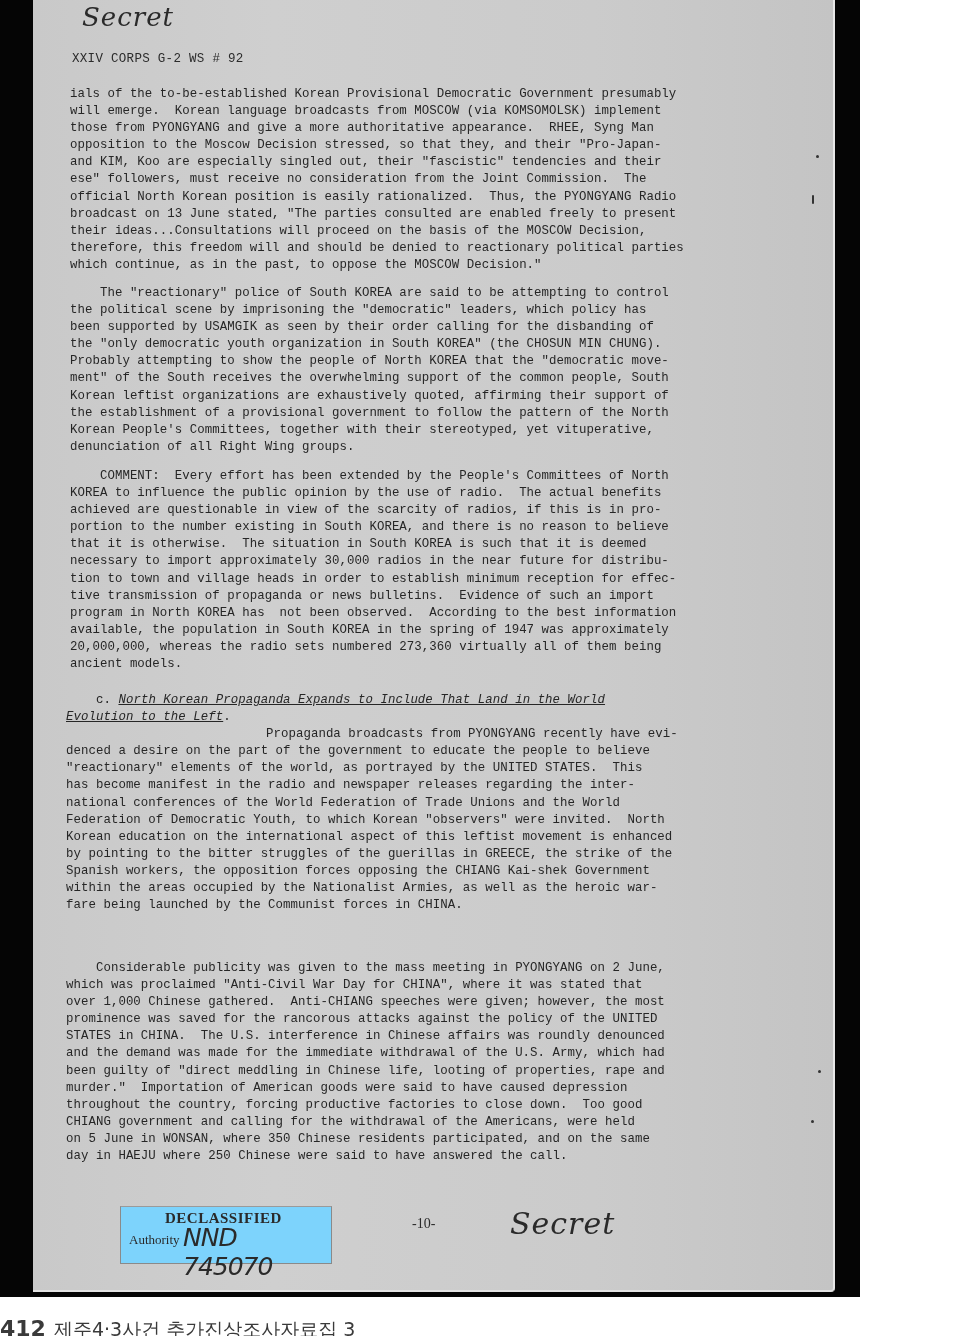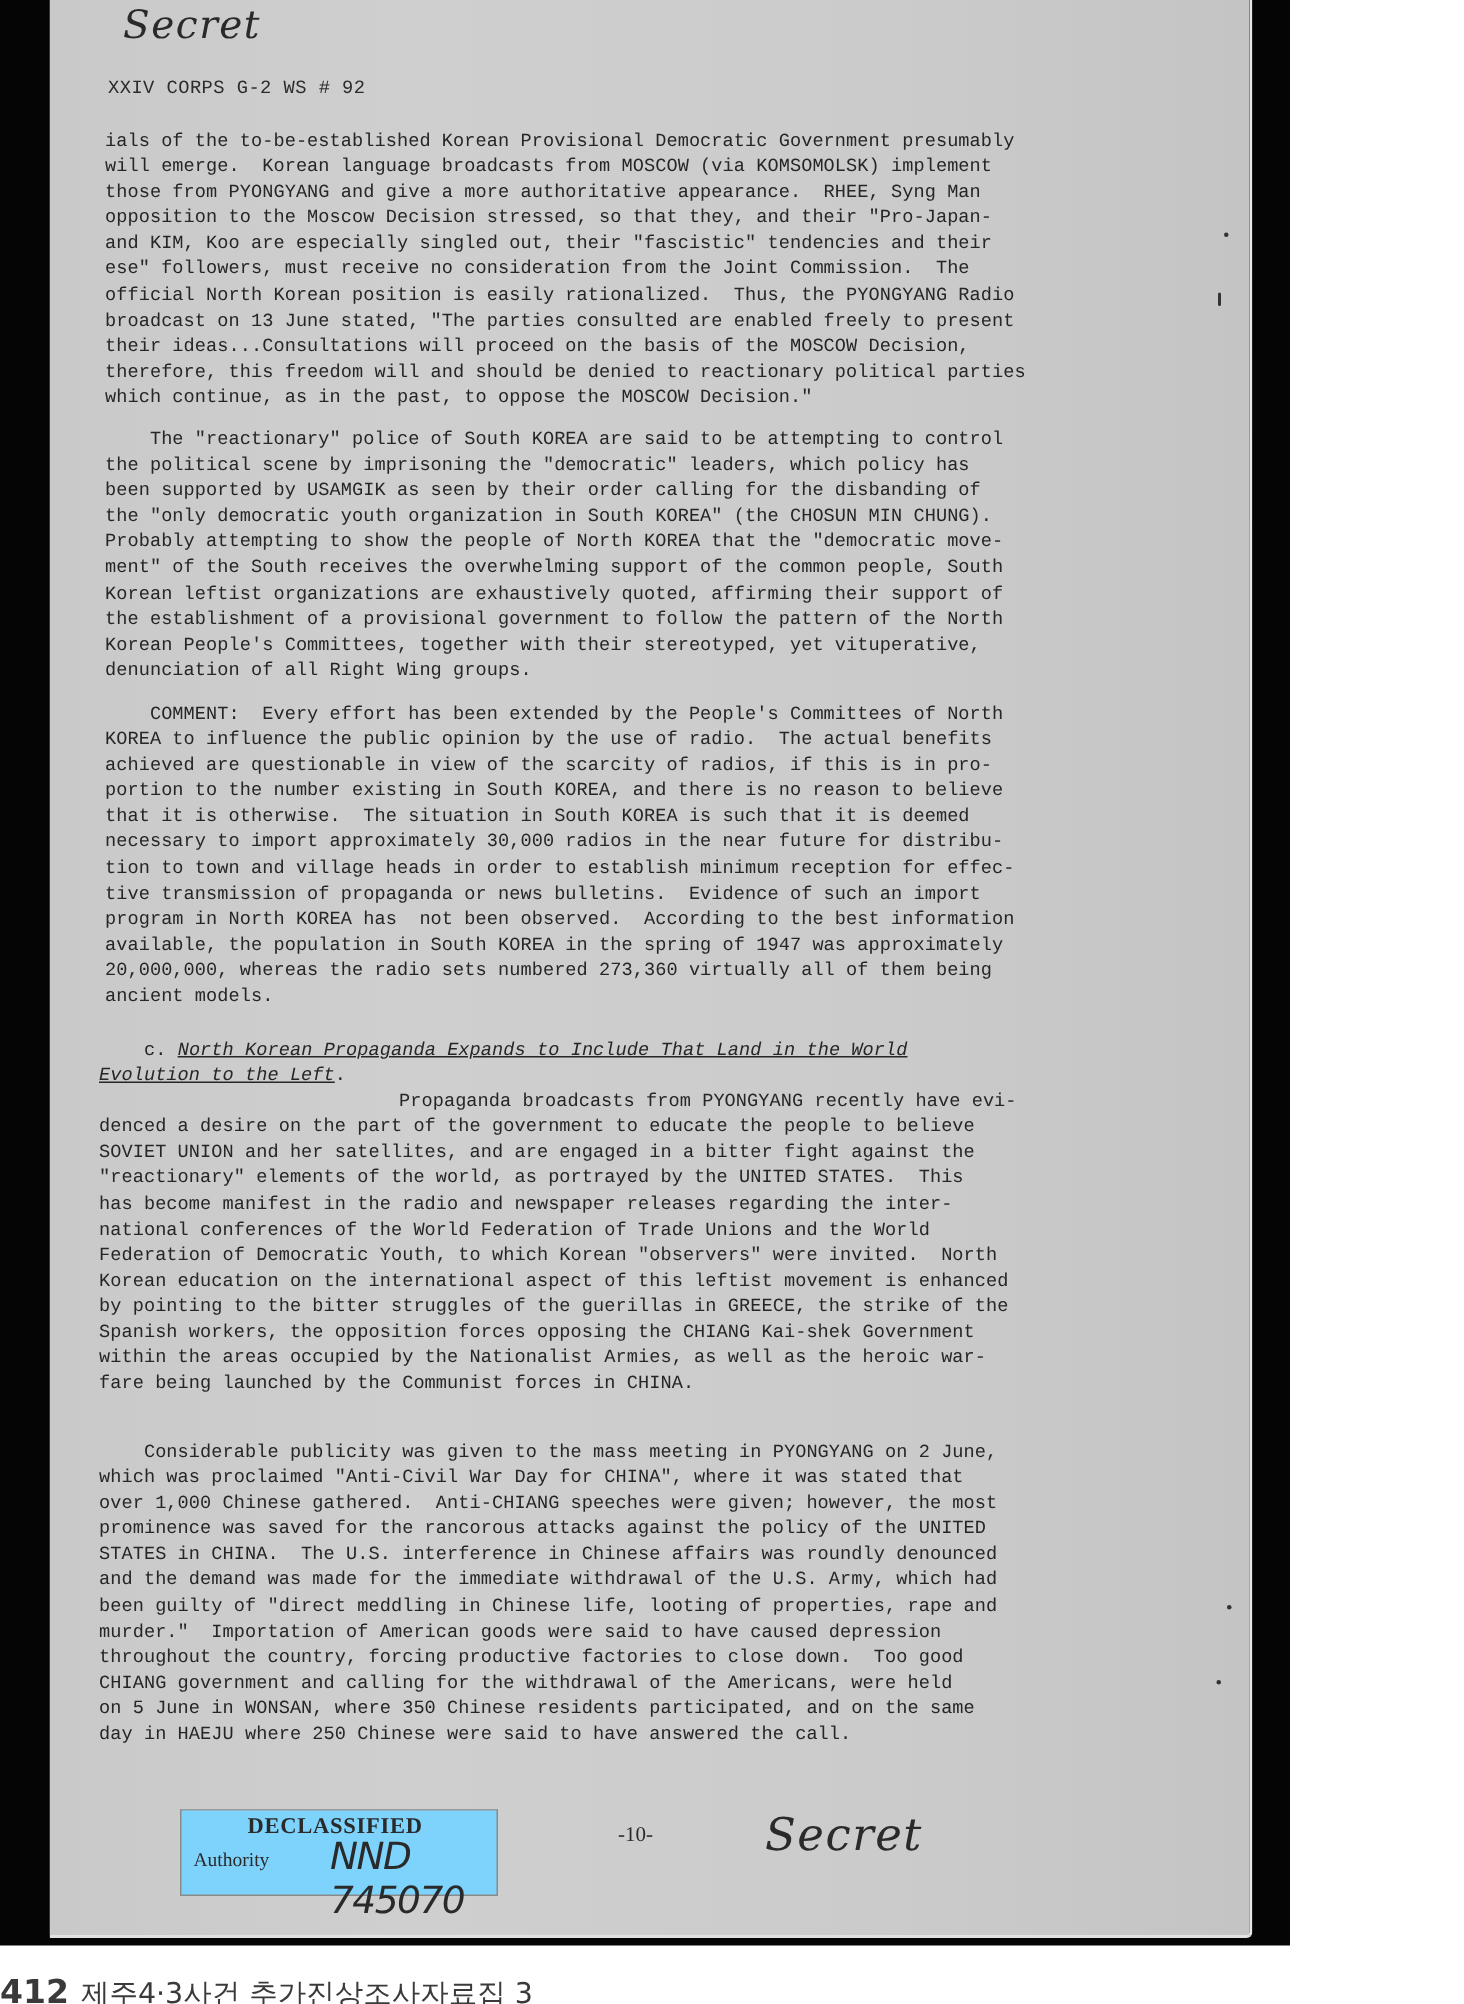--- a/index.html
+++ b/index.html
@@ -54,21 +54,21 @@
     color: #2a2a2a;
   }
   .stamp-title {
     position: absolute; left: 44px; top: 3px; font-size: 15px; font-weight: bold; letter-spacing: 0.5px;
   }
   .stamp-auth-label {
     position: absolute; left: 8px; top: 25px; font-size: 13px;
   }
   .stamp-auth-value {
     position: absolute; left: 62px; top: 16px; font-size: 25px;
-    font-family: "DejaVu Sans", sans-serif; font-style: italic; letter-spacing: -1px; margin-left: 37px;
+    font-family: "DejaVu Sans", sans-serif; font-style: italic; letter-spacing: -1px;
   }
   .page-num {
     position: absolute; left: 412px; top: 1216px; font-size: 14px; color: #2a2a2a;
     font-family: "Liberation Serif", serif;
   }
   .caption {
     position: absolute; left: 0px; top: 1316px;
     font-family: "DejaVu Sans", sans-serif; color: #3a3a3a; font-size: 19px;
     white-space: nowrap;
   }
@@ -131,21 +131,20 @@
   <span class="line">available, the population in South KOREA in the spring of 1947 was approximately</span>
   <span class="line">20,000,000, whereas the radio sets numbered 273,360 virtually all of them being</span>
   <span class="line">ancient models.</span>
 </div>
 
 <div class="body-text p4">
   <span class="line">    <span>c.</span> <span class="u">North Korean Propaganda Expands to Include That Land in the World</span></span>
   <span class="line"><span class="u">Evolution to the Left</span><span>.</span></span>
   <span class="line" style="padding-left:200px;">Propaganda broadcasts from PYONGYANG recently have evi-</span>
   <span class="line">denced a desire on the part of the government to educate the people to believe</span>
-  <span class="line">SOVIET UNION and her satellites, and are engaged in a bitter fight against the</span>
   <span class="line">"reactionary" elements of the world, as portrayed by the UNITED STATES.  This</span>
   <span class="line">has become manifest in the radio and newspaper releases regarding the inter-</span>
   <span class="line">national conferences of the World Federation of Trade Unions and the World</span>
   <span class="line">Federation of Democratic Youth, to which Korean "observers" were invited.  North</span>
   <span class="line">Korean education on the international aspect of this leftist movement is enhanced</span>
   <span class="line">by pointing to the bitter struggles of the guerillas in GREECE, the strike of the</span>
   <span class="line">Spanish workers, the opposition forces opposing the CHIANG Kai-shek Government</span>
   <span class="line">within the areas occupied by the Nationalist Armies, as well as the heroic war-</span>
   <span class="line">fare being launched by the Communist forces in CHINA.</span>
 </div>

